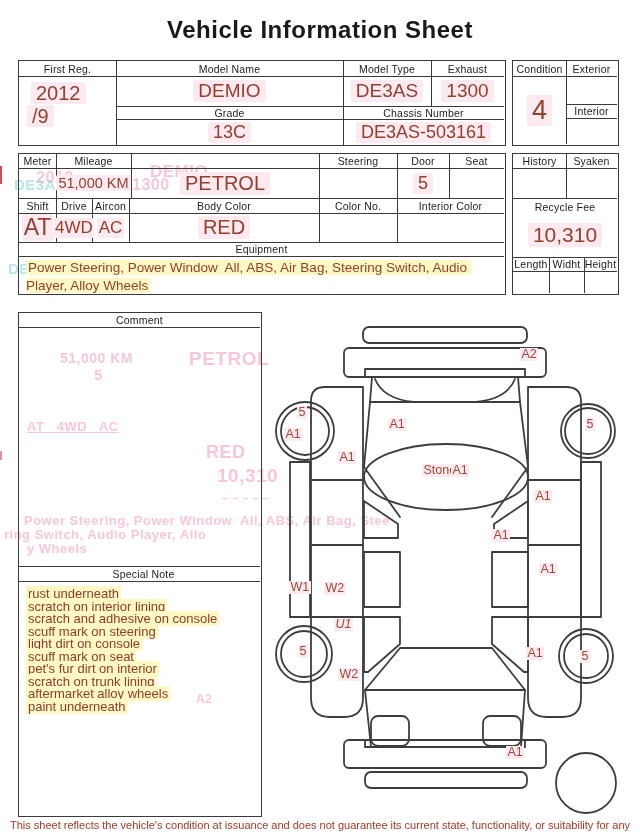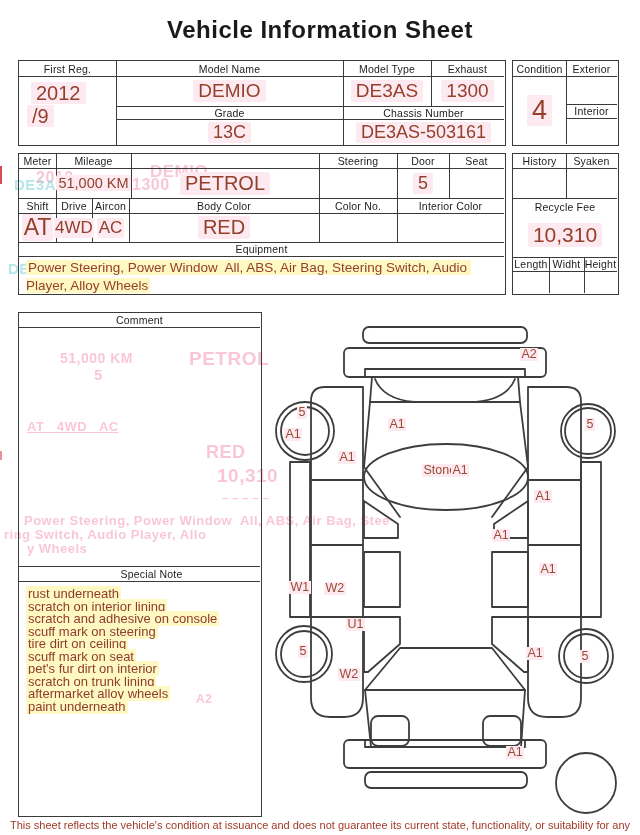--- a/index.html
+++ b/index.html
@@ -184,27 +184,27 @@
     <div class="cell lbl" style="left:0;top:103px;width:36px;height:14px;">Length</div>
     <div class="cell lbl" style="left:36px;top:103px;width:35px;height:14px;">Widht</div>
     <div class="cell lbl" style="left:71px;top:103px;width:33px;height:14px;">Height</div>
   </div>
 
   <div class="box" style="left:18px;top:312px;width:244px;height:505px;">
     <div class="hline" style="left:0;top:14px;width:241px;"></div>
     <div class="hline" style="left:0;top:253px;width:241px;"></div>
     <div class="hline" style="left:0;top:268px;width:241px;"></div>
     <div class="cell lbl" style="left:0;top:0;width:241px;height:14px;">Comment</div>
-    <div class="cell lbl" style="left:12px;top:253px;width:241px;height:15px;">Special Note</div>
+    <div class="cell lbl" style="left:4px;top:253px;width:241px;height:15px;">Special Note</div>
     <div class="sn-list" id="special-note-list" style="left:0;top:268px;width:241px;height:234px;">
         <div class="sn-line"><span class="hl2">rust underneath</span></div>
         <div class="sn-line"><span class="hl2">scratch on interior lining</span></div>
         <div class="sn-line"><span class="hl2">scratch and adhesive on console</span></div>
         <div class="sn-line"><span class="hl2">scuff mark on steering</span></div>
-        <div class="sn-line"><span class="hl2">tire dirt on ceiling</span></div>
+        <div class="sn-line"><span class="hl2">light dirt on console</span></div>
         <div class="sn-line"><span class="hl2">scuff mark on seat</span></div>
         <div class="sn-line"><span class="hl2">pet's fur dirt on interior</span></div>
         <div class="sn-line"><span class="hl2">scratch on trunk lining</span></div>
         <div class="sn-line"><span class="hl2">aftermarket alloy wheels</span></div>
         <div class="sn-line"><span class="hl2">paint underneath</span></div>
       </div>
   </div>
 
   <div class="diagram">
     <svg width="370" height="500" viewBox="270 318 370 500" xmlns="http://www.w3.org/2000/svg">
@@ -262,21 +262,21 @@
         <span class="dlabel" style="left: 14px; top: 110px;">A1</span>
         <span class="dlabel" style="left: 68px; top: 133px;">A1</span>
         <span class="dlabel" style="left: 152px; top: 146px;">Stone</span>
         <span class="dlabel" style="left: 181px; top: 146px;">A1</span>
         <span class="dlabel" style="left: 315px; top: 100px;">5</span>
         <span class="dlabel" style="left: 264px; top: 172px;">A1</span>
         <span class="dlabel" style="left: 222px; top: 211px;">A1</span>
         <span class="dlabel" style="left: 269px; top: 245px;">A1</span>
         <span class="dlabel" style="left: 19px; top: 263px;">W1</span>
         <span class="dlabel" style="left: 54px; top: 264px;">W2</span>
-        <span class="dlabel" style="left: 76px; top: 300px;">U1</span>
+        <span class="dlabel" style="left: 64px; top: 300px; font-style: italic;">U1</span>
         <span class="dlabel" style="left: 28px; top: 327px;">5</span>
         <span class="dlabel" style="left: 68px; top: 350px;">W2</span>
         <span class="dlabel" style="left: 256px; top: 329px;">A1</span>
         <span class="dlabel" style="left: 310px; top: 332px;">5</span>
         <span class="dlabel" style="left: 236px; top: 428px;">A1</span>
       </div>
   </div>
 
   <div class="footer">This sheet reflects the vehicle's condition at issuance and does not guarantee its current state, functionality, or suitability for any purpose</div>
 </div>

